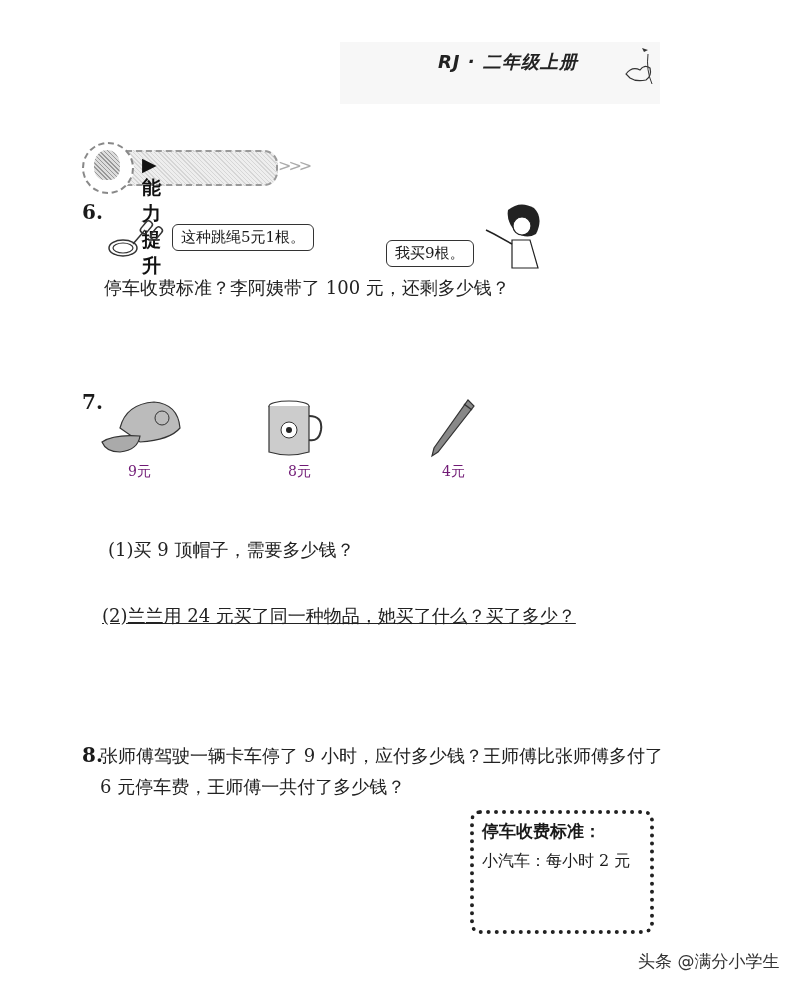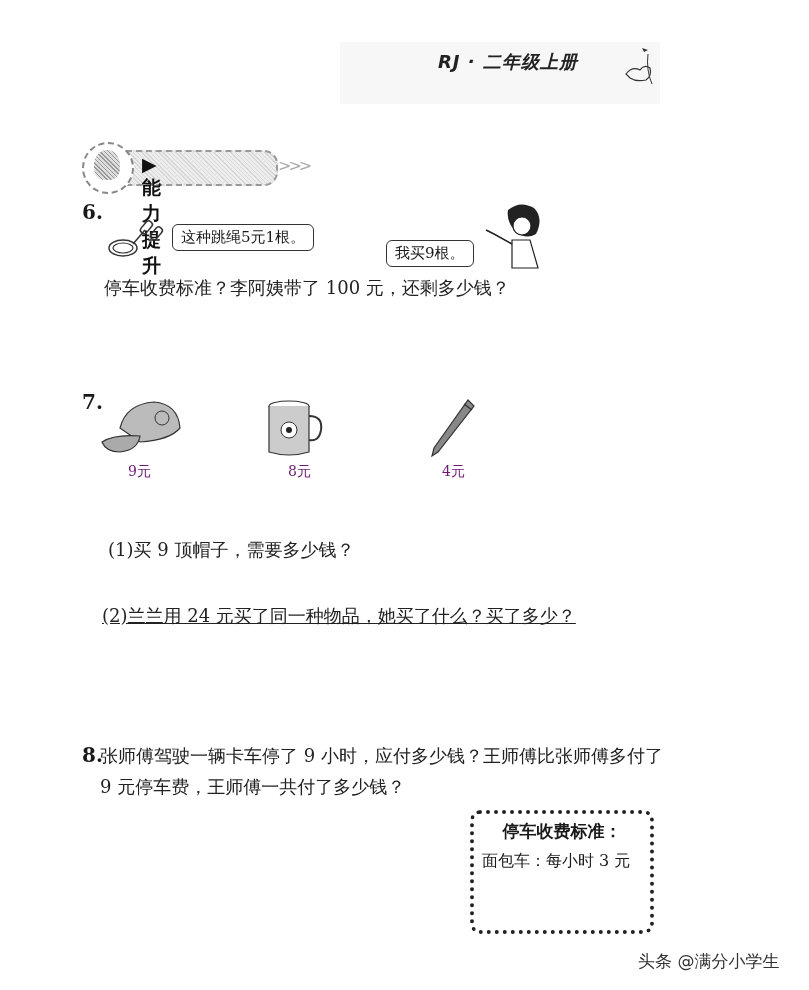--- a/index.html
+++ b/index.html
@@ -14,21 +14,21 @@
   .badge-head { position:absolute; left:12px; top:8px; width:26px; height:30px; border-radius:50% 50% 40% 40%; background:repeating-linear-gradient(45deg,#999 0 1px,#ddd 1px 3px); }
   .badge-pill { position:absolute; left:44px; top:8px; width:150px; height:32px; border:2px dashed #999; border-left:none; border-radius:0 14px 14px 0;
                 background:repeating-linear-gradient(45deg,#d6d6d6 0 1px,#eee 1px 3px); }
   .badge-label { position:absolute; left:60px; top:11px; font-family:"DejaVu Sans","Liberation Sans",sans-serif; font-size:19px; font-weight:bold; color:#111; letter-spacing:1px; }
   .badge-arrows { position:absolute; left:196px; top:14px; font-family:"DejaVu Sans",sans-serif; font-size:16px; color:#aaa; letter-spacing:-3px; }
   .qnum { font-family:"DejaVu Serif","Liberation Serif",serif; font-weight:bold; font-size:20px; }
   .qtext { font-size:18px; color:#222; white-space:nowrap; }
   .bubble { border:1.5px solid #333; border-radius:6px; padding:3px 8px; font-size:15px; background:#fff; white-space:nowrap; }
   .price { font-size:14px; color:#701a75; }
   .fee-box { left:470px; top:810px; width:184px; height:124px; border:4px dotted #222; border-radius:10px; padding:6px 0 0 8px; box-sizing:border-box; }
-  .fee-title { font-weight:bold; font-size:17px; text-align:center; margin-bottom:4px; padding-right:8px; font-family:"DejaVu Sans","Liberation Sans",sans-serif; }
+  .fee-title { font-weight:bold; font-size:17px; text-align:left; margin-bottom:4px; padding-right:8px; font-family:"DejaVu Sans","Liberation Sans",sans-serif; }
   .fee-row { font-size:16px; line-height:27px; white-space:nowrap; }
   .watermark { left:638px; top:950px; font-family:"DejaVu Sans","Liberation Sans",sans-serif; font-size:17px; color:#333; }
 </style>
 </head>
 <body>
 
 <div class="abs header-band"></div>
 <div class="abs header-text">RJ · 二年级上册</div>
 <svg class="abs corner-deco" viewBox="0 0 34 48">
   <path d="M20 4 L26 6 L22 8 Z" fill="#333"></path>
@@ -80,20 +80,20 @@
 <svg class="abs" style="left:428px;top:396px;width:50px;height:64px;" viewBox="0 0 50 64">
   <path d="M40 4 L46 10 L10 56 L4 60 L6 52 Z" fill="#888" stroke="#333" stroke-width="1.2"></path>
   <path d="M36 8 L44 14" stroke="#333" stroke-width="1.5"></path>
 </svg>
 <div class="abs price" style="left:442px;top:463px;">4元</div>
 <div class="abs qtext" style="left:108px;top:490px;margin-top:48px;">(1)买 9 顶帽子，需要多少钱？</div>
 <div class="abs qtext" style="left:102px;top:604px;text-decoration:underline;">(2)兰兰用 24 元买了同一种物品，她买了什么？买了多少？</div>
 
 <div class="abs qnum" style="left:82px;top:743px;">8.</div>
 <div class="abs qtext" style="left:100px;top:744px;text-align:right;">张师傅驾驶一辆卡车停了 9 小时，应付多少钱？王师傅比张师傅多付了</div>
-<div class="abs qtext" style="left:100px;top:775px;">9 元停车费，王师傅一共付了多少钱？</div>
+<div class="abs qtext" style="left:100px;top:775px;">6 元停车费，王师傅一共付了多少钱？</div>
 
 <div class="abs fee-box">
   <div class="fee-title">停车收费标准：</div>
-  <div class="fee-row">面包车：每小时 3 元</div>
+  <div class="fee-row">小汽车：每小时 2 元</div>
 </div>
 
 <div class="abs watermark">头条 @满分小学生</div>
 
 </body></html>

